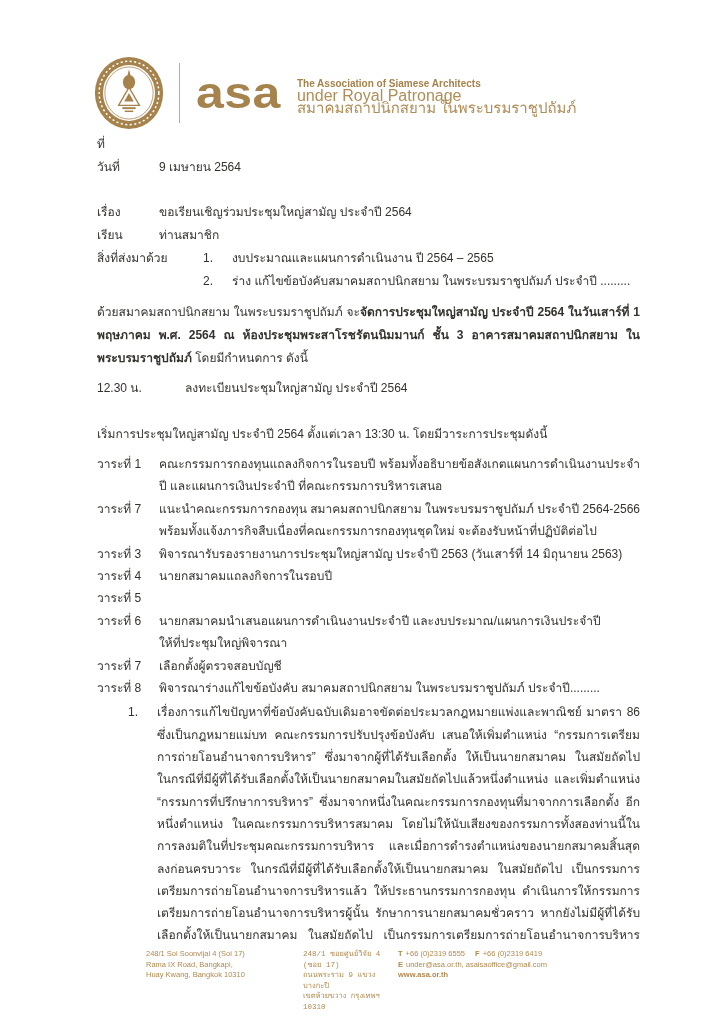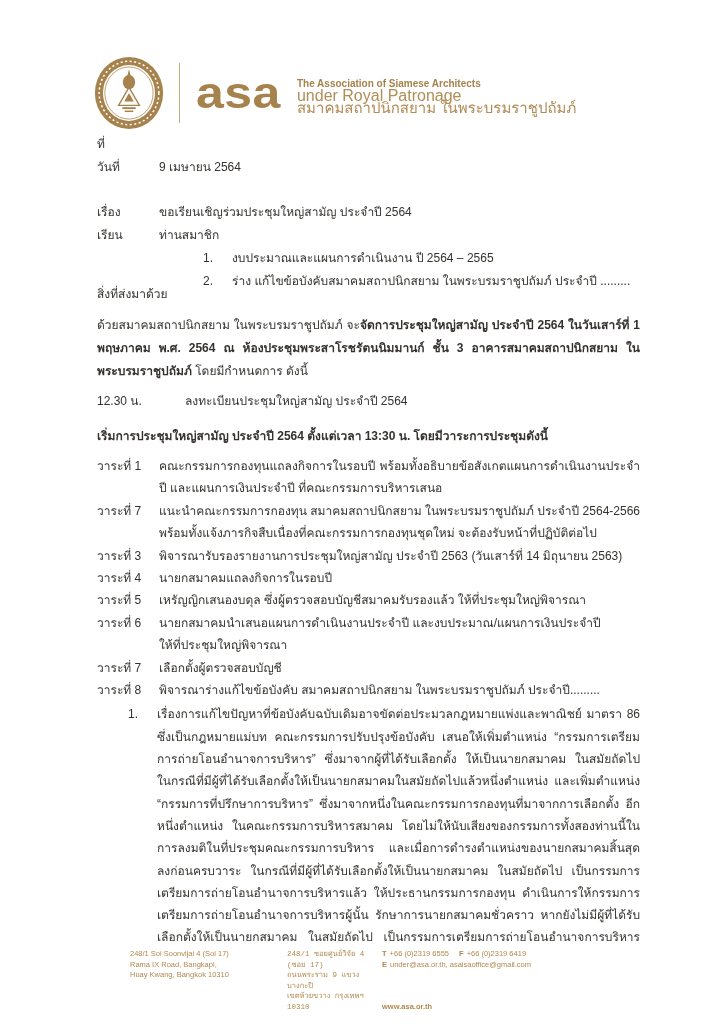--- a/index.html
+++ b/index.html
@@ -40,53 +40,53 @@
     overflow:hidden;
     font-size:12px; line-height:23px;
   }
   .kv { display:flex; }
   .kv .k { flex:none; width:62px; }
   .kv .v { flex:1; }
 
   .block-gap-lg { margin-top:22px; }
 
   .attach-row { display:flex; }
-  .attach-row .k { flex:none; width:106px;margin-top:36px; }
+  .attach-row .k { flex:none; width:106px; }
   .attach-list { flex:1; }
   .attach-item { display:flex; }
   .attach-item .num { flex:none; width:22px; }
   .attach-item .txt { flex:1;margin-left:7px; }
 
   .intro { margin:8px 0 0 0; text-align:justify; }
   b, .bold { font-weight:bold; }
 
   .schedule { display:flex; margin-top:7px; }
   .schedule .k { flex:none; width:88px; font-weight:normal; }
 
-  .agenda-heading { font-weight:bold; margin-top:12px; }
+  .agenda-heading { font-weight:normal; margin-top:23px; }
 
   .agenda { margin-top:7px; }
   .agenda-row { display:flex; line-height:22.4px; }
   .agenda-row .k { flex:none; width:62px; }
   .agenda-row .v { flex:1; text-align:justify; white-space:pre-line; }
 
   .sub-item { display:flex; margin:2px 0 0 31px; line-height:22.3px; }
   .sub-item .num { flex:none; width:29px; }
   .sub-item .txt { flex:1; text-align:justify; }
 
   
   .footer {
-    position:absolute; top:949px; left:0; width:659px; height:40px;
+    position:absolute; top:949px; left:16px; width:659px; height:40px;
     font-size:7.5px; line-height:10.5px; color:#b1894f;
   }
   .f-col { position:absolute; top:0; }
   .f-col1 { left:130px; width:150px; }
   .f-col2 { left:287px; width:90px;font-family:Liberation Mono, monospace; }
   .f-col3 { left:382px; width:240px; }
-  .f-bold { font-weight:bold;margin-top:32px; }
+  .f-bold { font-weight:bold; }
   .f-label { font-weight:bold; margin-right:3px; }
   .f-gap { display:inline-block; width:10px; }
 </style>
 </head>
 <body>
 
 <div class="page">
 
   <div class="letterhead">
     <span class="seal">
@@ -166,21 +166,20 @@
       <div class="agenda-row">
         <span class="k">วาระที่ 3</span>
         <span class="v">พิจารณารับรองรายงานการประชุมใหญ่สามัญ ประจำปี 2563 (วันเสาร์ที่ 14 มิถุนายน 2563)</span>
       </div>
       <div class="agenda-row">
         <span class="k">วาระที่ 4</span>
         <span class="v">นายกสมาคมแถลงกิจการในรอบปี</span>
       </div>
       <div class="agenda-row">
         <span class="k">วาระที่ 5</span>
-        <span class="v">เหรัญญิกเสนองบดุล  ซึ่งผู้ตรวจสอบบัญชีสมาคมรับรองแล้ว ให้ที่ประชุมใหญ่พิจารณา</span>
       </div>
       <div class="agenda-row">
         <span class="k">วาระที่ 6</span>
         <span class="v">นายกสมาคมนำเสนอแผนการดำเนินงานประจำปี และงบประมาณ/แผนการเงินประจำปี
 ให้ที่ประชุมใหญ่พิจารณา</span>
       </div>
       <div class="agenda-row">
         <span class="k">วาระที่ 7</span>
         <span class="v">เลือกตั้งผู้ตรวจสอบบัญชี</span>
       </div>

